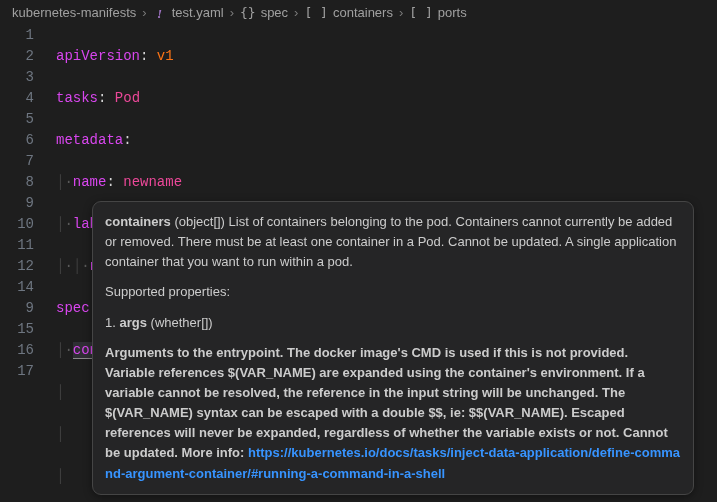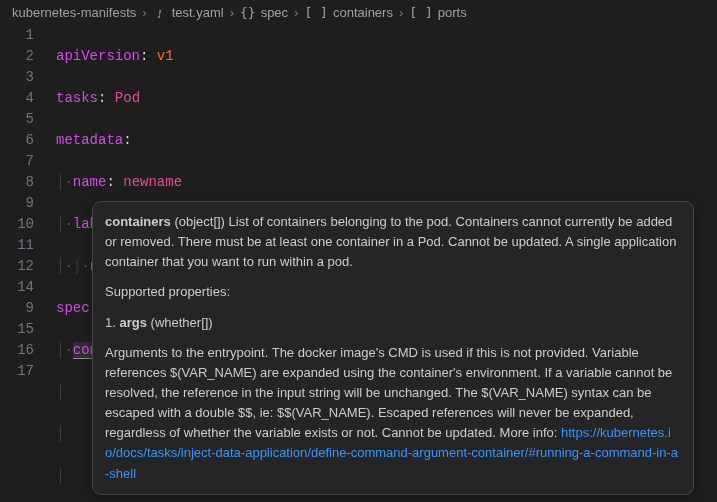--- a/index.html
+++ b/index.html
@@ -76,21 +76,21 @@
     border-radius: 9px;
     padding: 10px 12px;
     font-family: -apple-system, BlinkMacSystemFont, "Segoe UI", sans-serif;
     font-size: 13px;
     line-height: 1.55;
     color: #cccccc;
     box-shadow: 0 2px 8px rgba(0,0,0,0.4);
     white-space: normal;
   }
   .hover-tooltip .tp-block { margin-bottom: 10px; }
-  .hover-tooltip .tp-block:last-child { margin-bottom: 0; }
+  .hover-tooltip .tp-block:last-child { margin-bottom: 0; font-weight: bold; }
   .tp-link { color: #3794ff; text-decoration: none; word-break: break-all; }
   .bold { font-weight: 600; }
 </style>
 </head>
 <body>
 
 <div class="breadcrumbs">
   <span class="bc-item">
       <span>kubernetes-manifests</span>
     </span>

